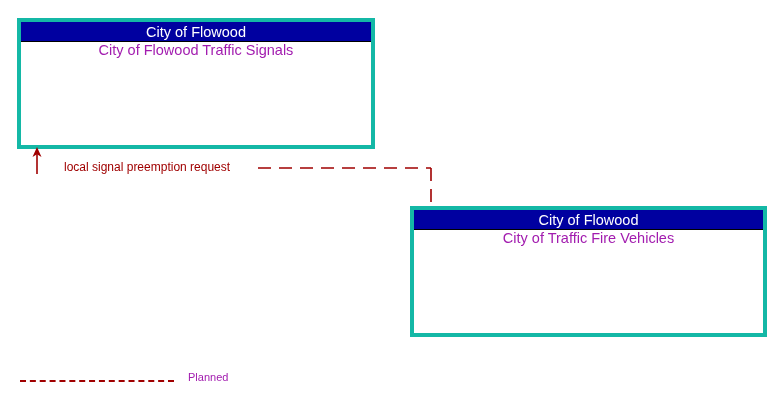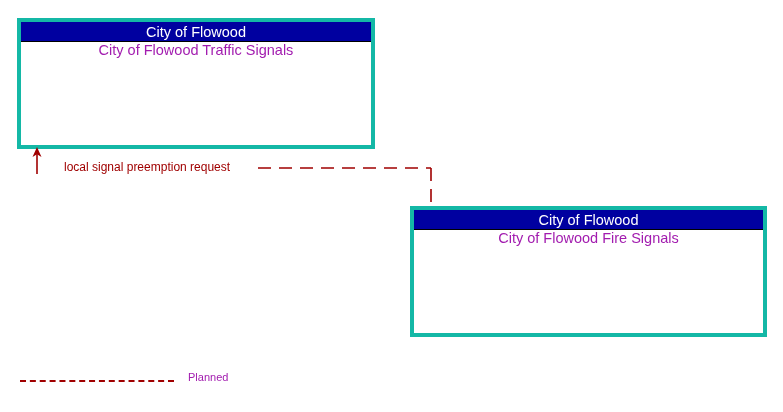--- a/index.html
+++ b/index.html
@@ -111,21 +111,21 @@
 
 <div class="canvas">
 
   <div class="node" id="node-traffic-signals">
     <div class="node-header">City of Flowood</div>
     <div class="node-body">City of Flowood Traffic Signals</div>
   </div>
 
   <div class="node" id="node-fire-vehicles">
     <div class="node-header">City of Flowood</div>
-    <div class="node-body">City of Flowood Fire Signals</div>
+    <div class="node-body">City of Traffic Fire Vehicles</div>
   </div>
 
   <svg class="flow-layer" width="783" height="412" viewBox="0 0 783 412">
     <defs>
       <marker id="arrow-up" viewBox="0 0 10 10" refX="5" refY="9" markerWidth="6" markerHeight="6" orient="auto-start-reverse">
         <path d="M 5 0 L 10 10 L 5 7.5 L 0 10 z" fill="#a00000"></path>
       </marker>
     </defs>
 
     <path d="M 37 174 L 37 152" stroke="#a00000" stroke-width="1.6" fill="none"></path>

